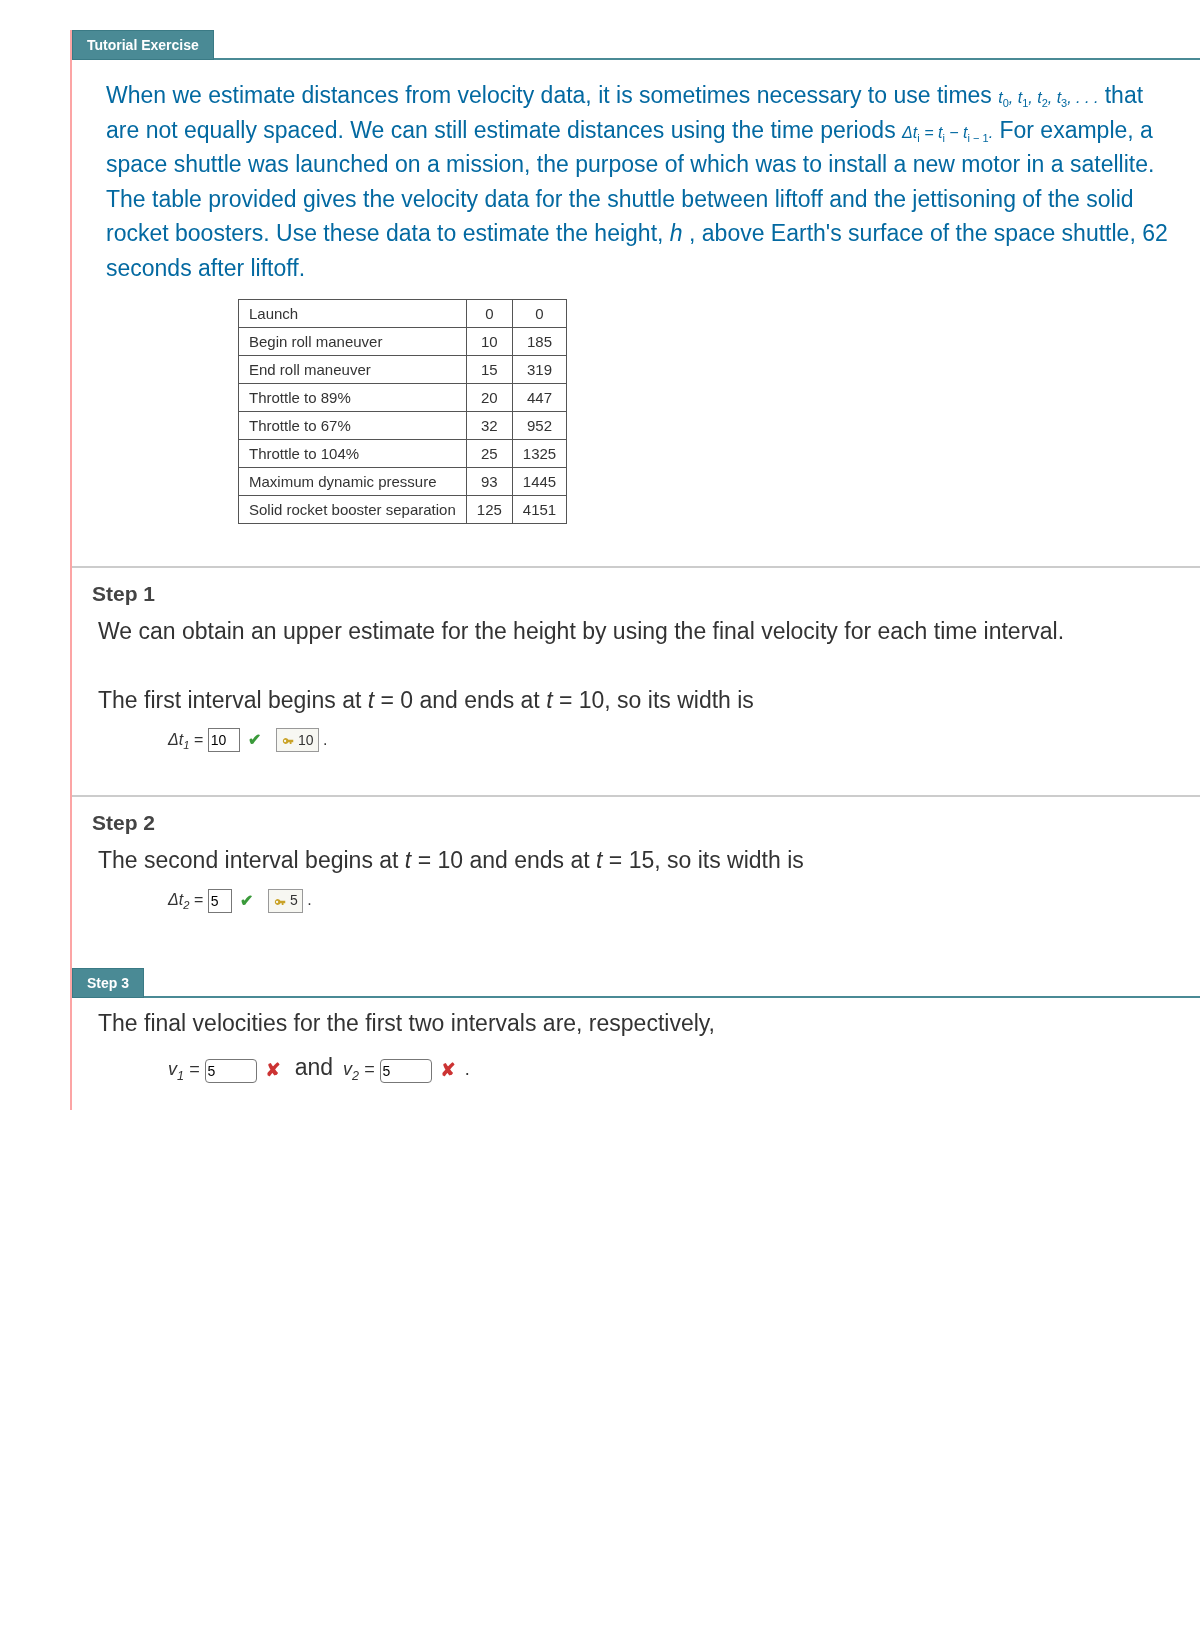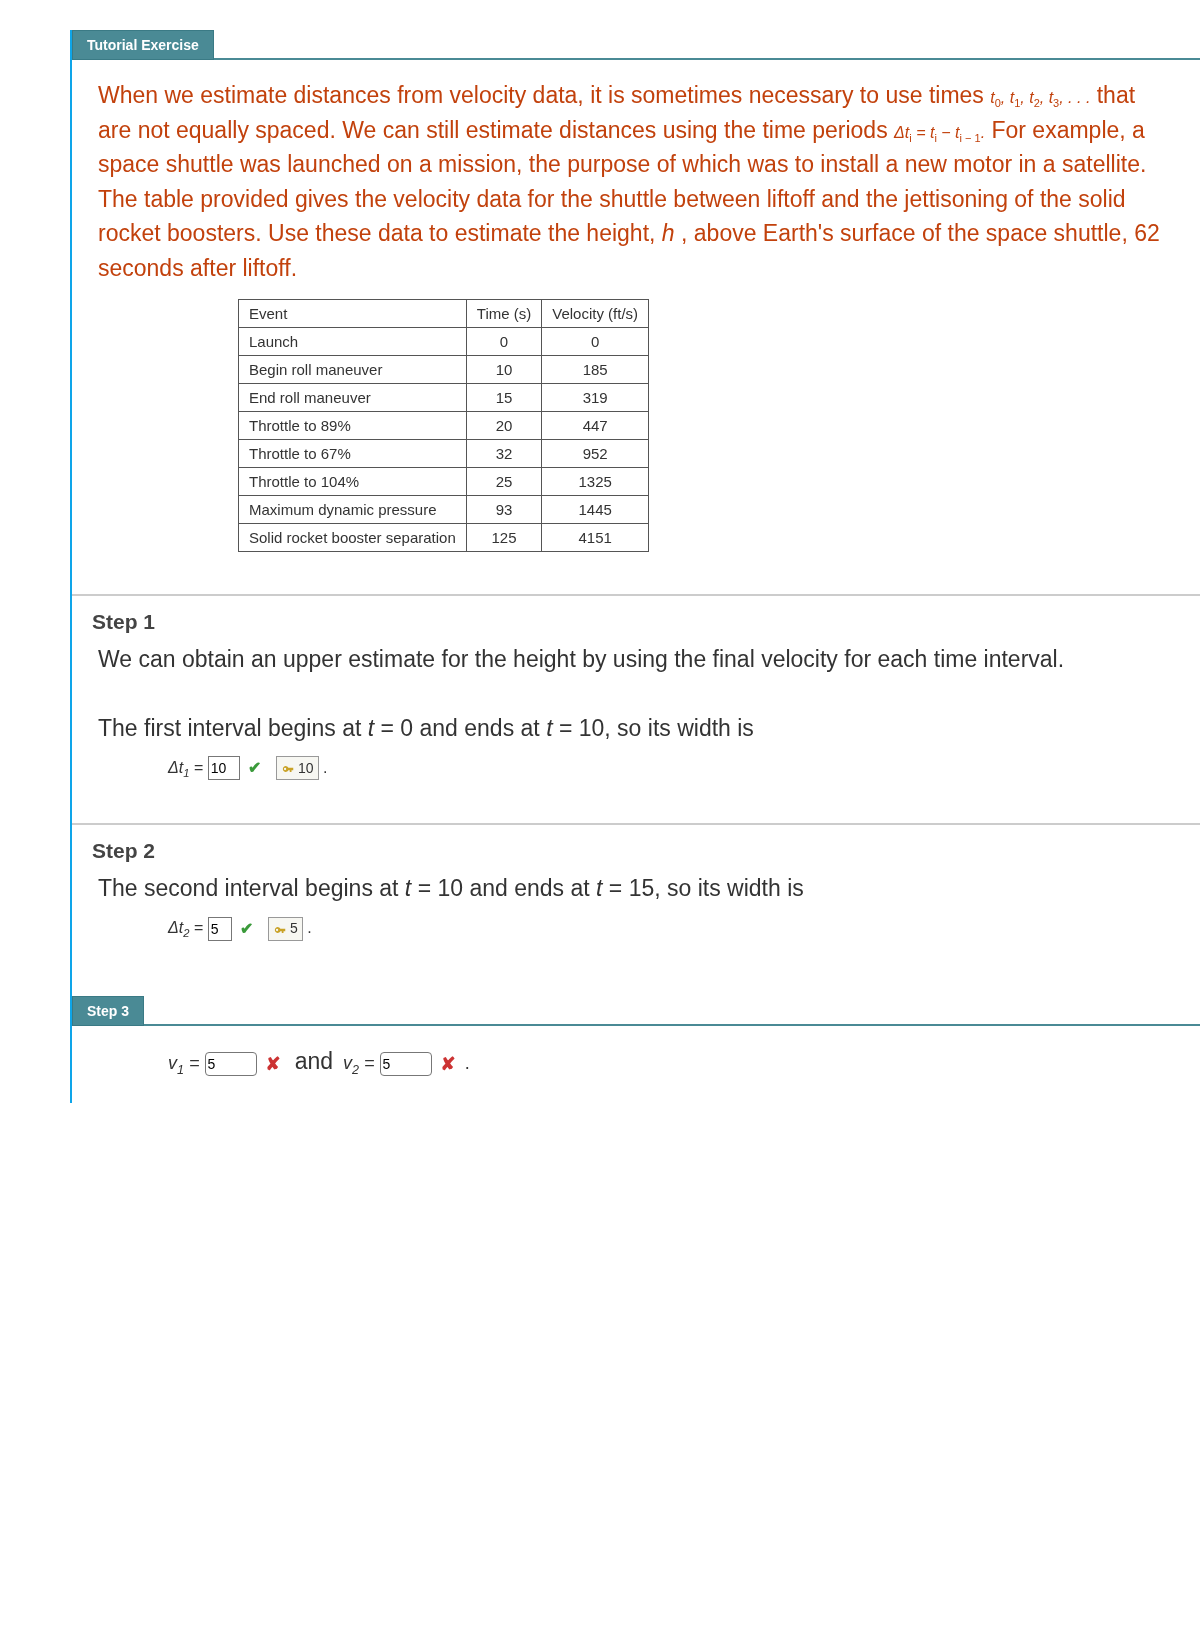--- a/index.html
+++ b/index.html
@@ -8,21 +8,21 @@
     background: #fff;
     color: #333;
   }
   .page {
     width: 1200px;
     margin: 0 auto;
     padding-top: 30px;
     padding-bottom: 40px;
   }
   .left-border {
-    border-left: 2px solid #0ea5e9;
+    border-left: 2px solid #fca5a5;
     margin-left: 70px;
     padding-left: 0;
   }
   .tab {
     display: inline-block;
     background: #4a8a95;
     color: #fff;
     font-size: 14px;
     font-weight: bold;
     padding: 6px 14px;
@@ -38,21 +38,22 @@
     margin-bottom: 0px;
     align-self: flex-end;
     height: 2px;
   }
   .content {
     padding: 18px 26px 24px 26px;
   }
   .problem-text {
     font-size: 23px;
     line-height: 1.5;
-    color: #c2410c;
+    color: #0369a1;
+    margin-left: 8px;
   }
   .math-sub {
     font-size: 16px;
     font-style: italic;
   }
   .math-sub sub {
     font-size: 11px;
     font-style: normal;
   }
   .ital { font-style: italic; }
@@ -150,25 +151,20 @@
         <span class="math-sub"><i>t</i><sub>0</sub>, <i>t</i><sub>1</sub>, <i>t</i><sub>2</sub>, <i>t</i><sub>3</sub><span>, . . .</span></span>
         <span> that are not equally spaced. We can still estimate distances using the time periods </span>
         <span class="math-sub">Δ<i>t<sub>i</sub></i> = <i>t<sub>i</sub></i> − <i>t<sub>i</sub></i><sub> − 1</sub>.</span>
         <span> For example, a space shuttle was launched on a mission, the purpose of which was to install a new motor in a satellite. The table provided gives the velocity data for the shuttle between liftoff and the jettisoning of the solid rocket boosters. Use these data to estimate the height, </span>
         <span class="ital">h</span>
         <span>, above Earth's surface of the space shuttle, 62 seconds after liftoff.</span>
       </div>
 
       <table class="data">
         <tbody>
-            <tr>
-          <th>Event</th>
-          <th>Time (s)</th>
-          <th>Velocity (ft/s)</th>
-        </tr>
         <tr>
               <td>Launch</td>
               <td class="num">0</td>
               <td class="num">0</td>
             </tr>
         <tr>
               <td>Begin roll maneuver</td>
               <td class="num">10</td>
               <td class="num">185</td>
             </tr>
@@ -253,20 +249,21 @@
         </div>
       </div>
     </div>
 
     <div class="step-block" style="border-top:none;margin-top:30px;">
       <div class="tab-row">
         <span class="tab">Step 3</span>
         <span class="tab-line"></span>
       </div>
       <div class="step-content">
+        <div>The final velocities for the first two intervals are, respectively,</div>
         <div class="answer-line" style="font-size:18px;">
           <span class="formula"><i>v</i><sub>1</sub> = </span>
           <input class="ans wide" value="5" style="">
           <span class="cross">✘</span>
           &nbsp;<span style="font-size:23px">and</span>&nbsp;
           <span class="formula"><i>v</i><sub>2</sub> = </span>
           <input class="ans wide" value="5" style="">
           <span class="cross">✘</span>
           <span>.</span>
         </div>

